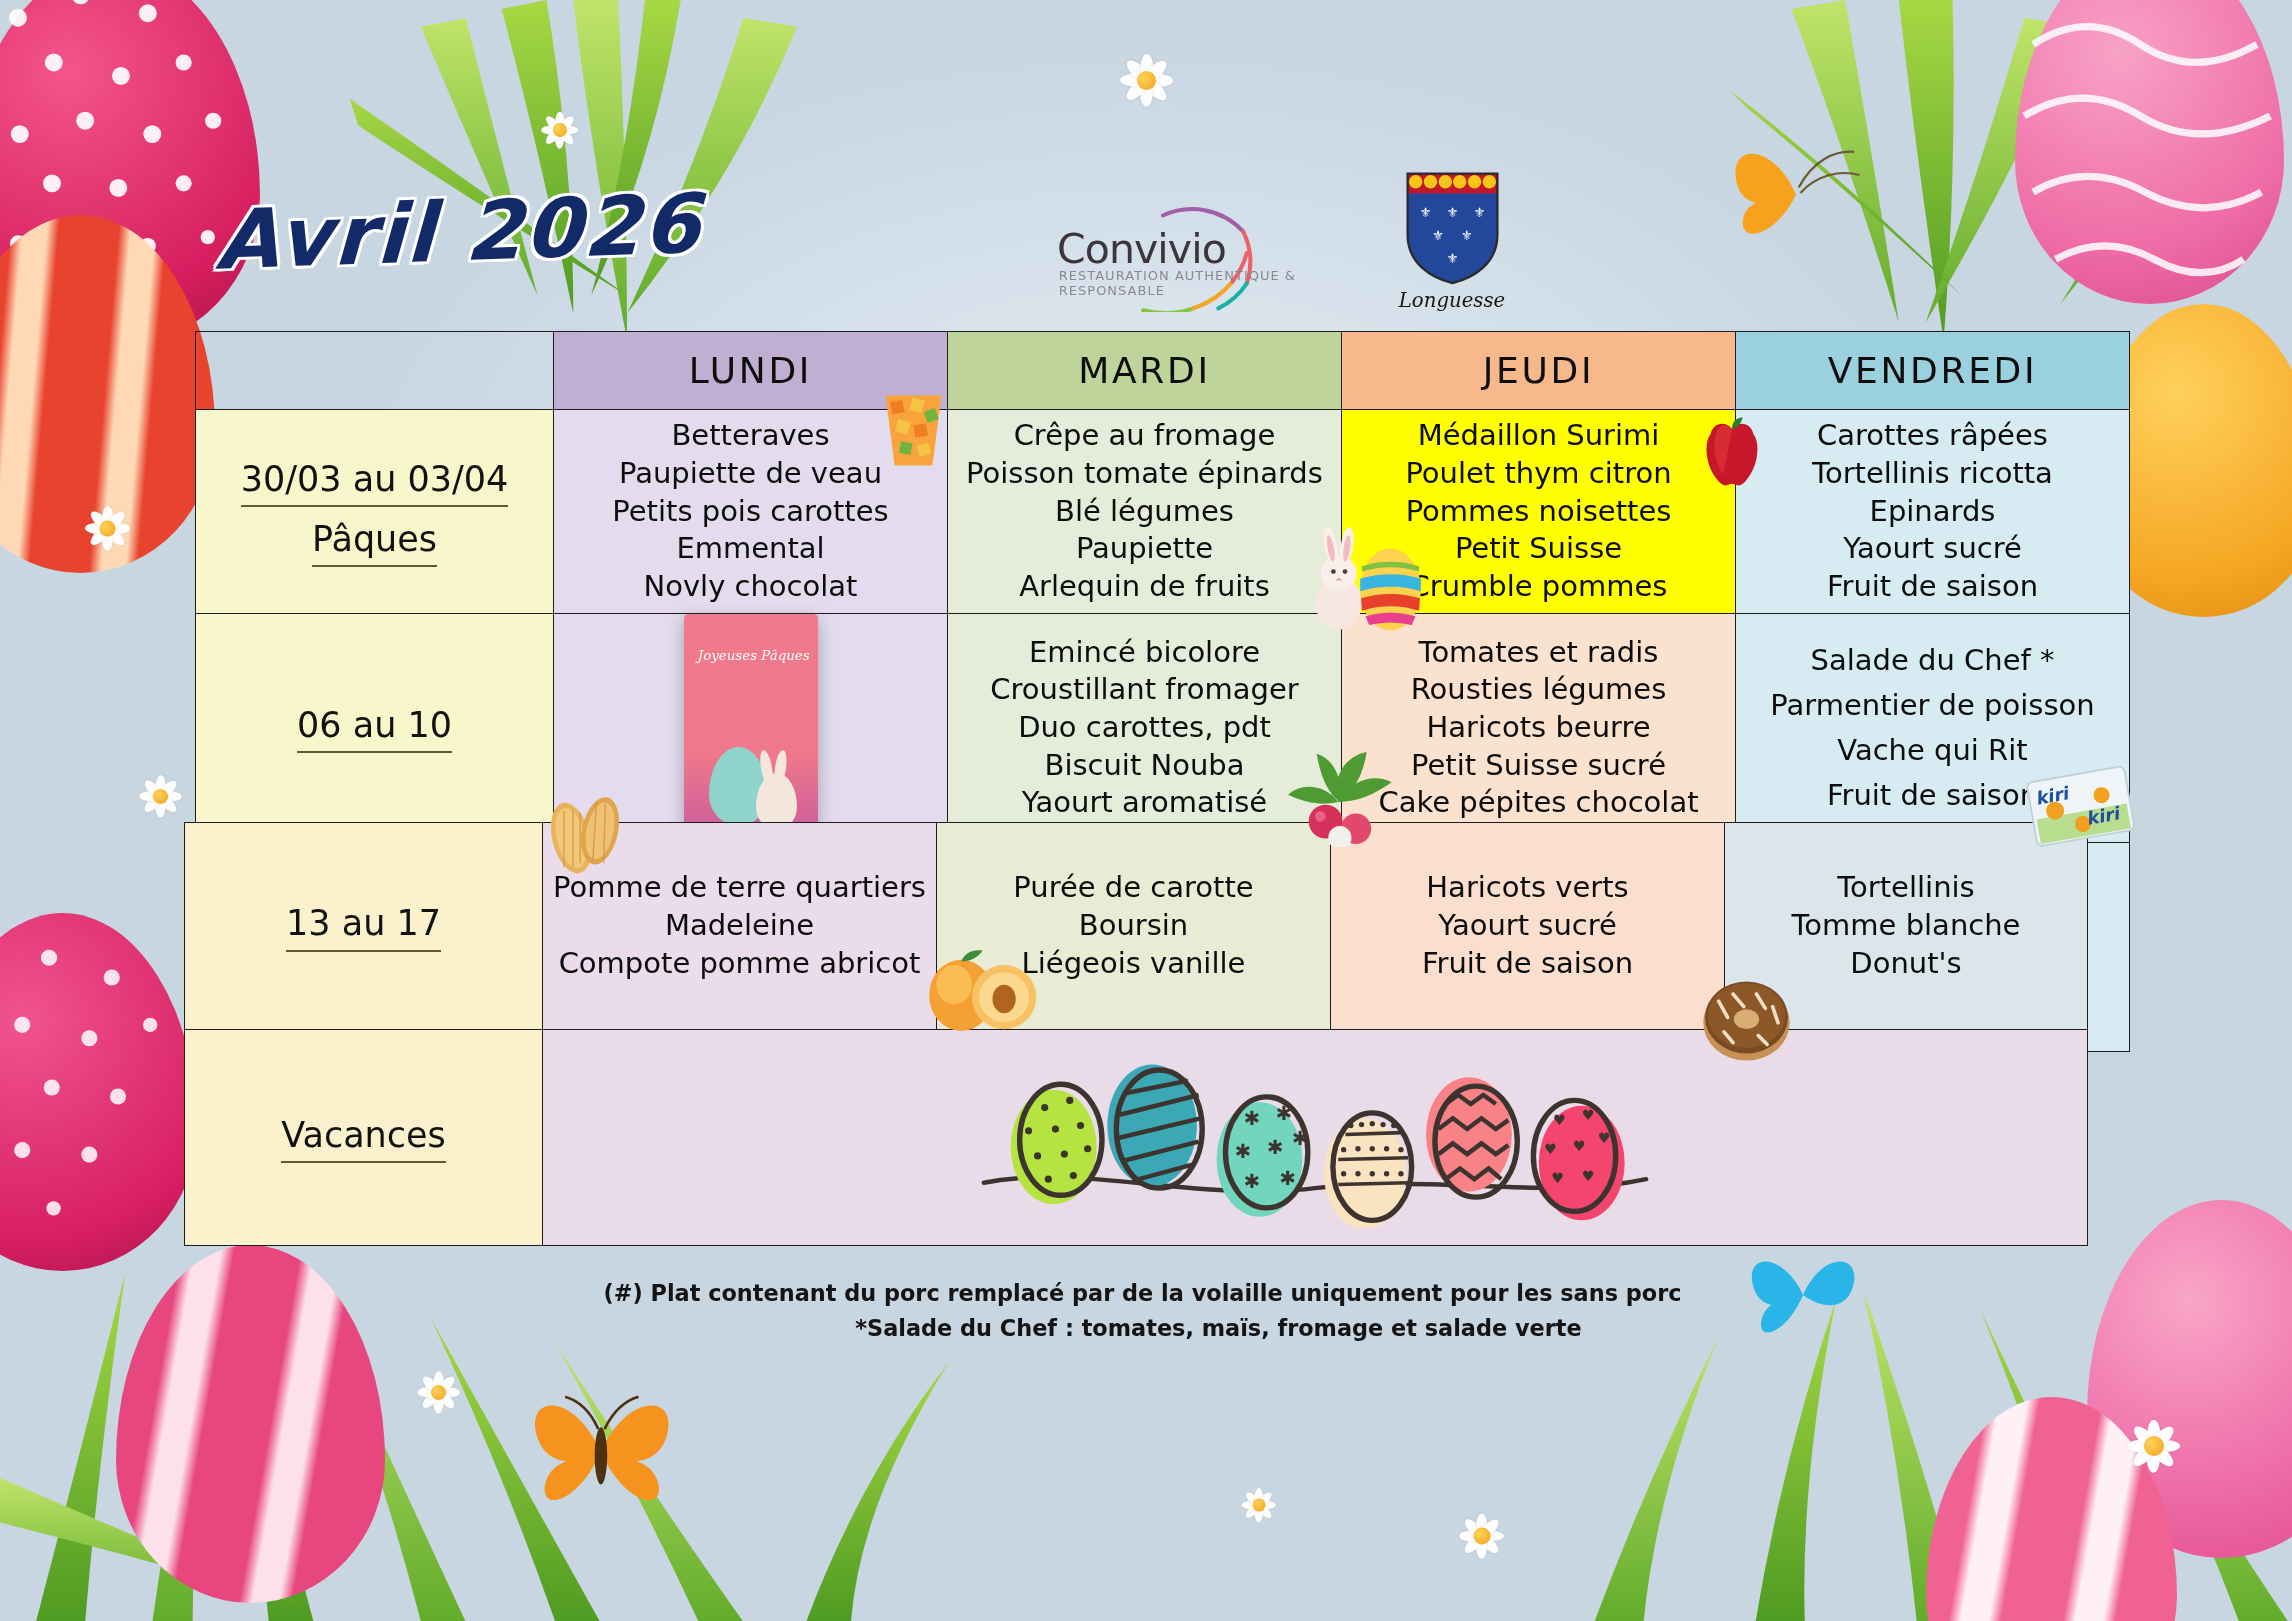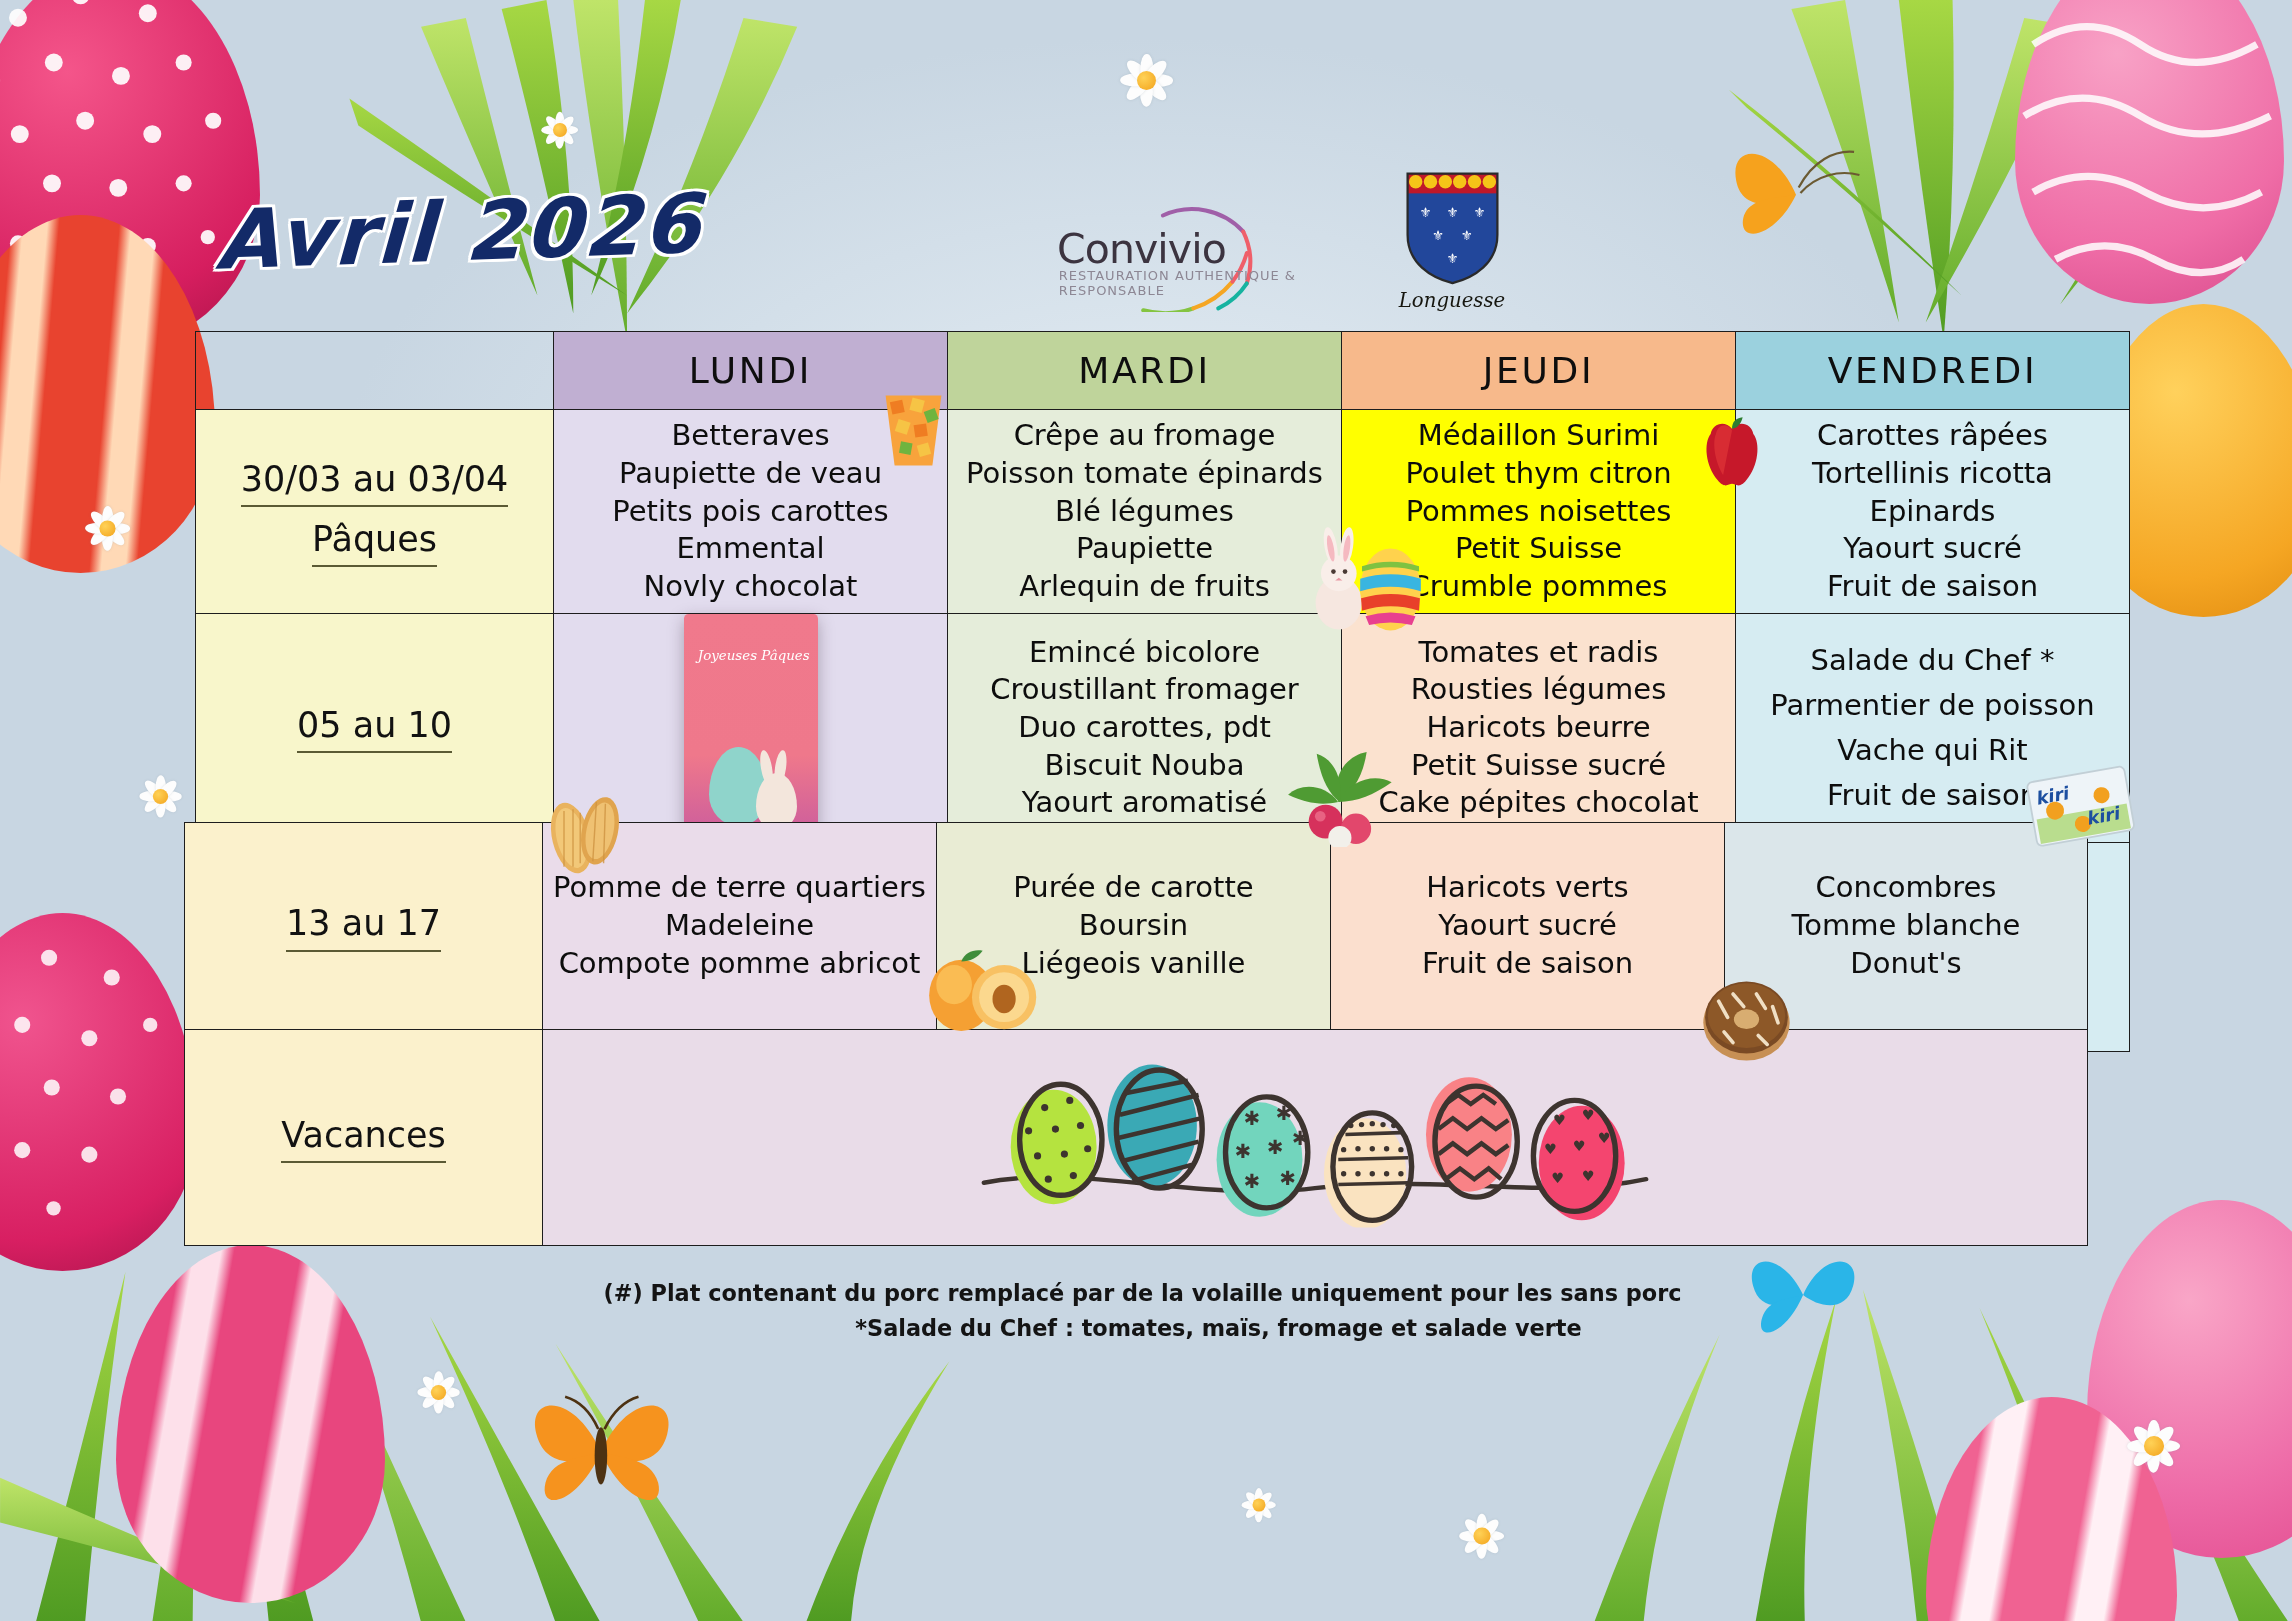--- a/index.html
+++ b/index.html
@@ -512,21 +512,21 @@
         <div>Tortellinis ricotta</div>
         <div>Epinards</div>
         <div>Yaourt sucré</div>
         <div>Fruit de saison</div>
       </div>
     </td>
   </tr>
 
   <tr class="r2">
     <td class="wk">
-      <u>05 au 10</u>
+      <u>06 au 10</u>
     </td>
     <td class="c-lundi">
       <div class="paques-card">
         <div class="jp">Joyeuses Pâques</div>
         <div class="pc-egg"></div>
         <div class="pc-ear" style="left:77px;bottom:56px;transform:rotate(-10deg);"></div>
         <div class="pc-ear" style="left:91px;bottom:56px;transform:rotate(8deg);"></div>
         <div class="pc-bun"></div>
       </div>
     </td>
@@ -618,21 +618,21 @@
     </td>
     <td style="background:#fbdfce;">
       <div class="dish-list">
         <div>Haricots verts</div>
         <div>Yaourt sucré</div>
         <div>Fruit de saison</div>
       </div>
     </td>
     <td style="background:#dbe6ea;">
       <div class="dish-list">
-        <div>Concombres</div>
+        <div>Tortellinis</div>
         <div>Tomme blanche</div>
         <div>Donut's</div>
       </div>
     </td>
   </tr>
 
   <tr class="r4f">
     <td class="wk" style="background:#fbf1cc;">
       <u>Vacances</u>
     </td>

